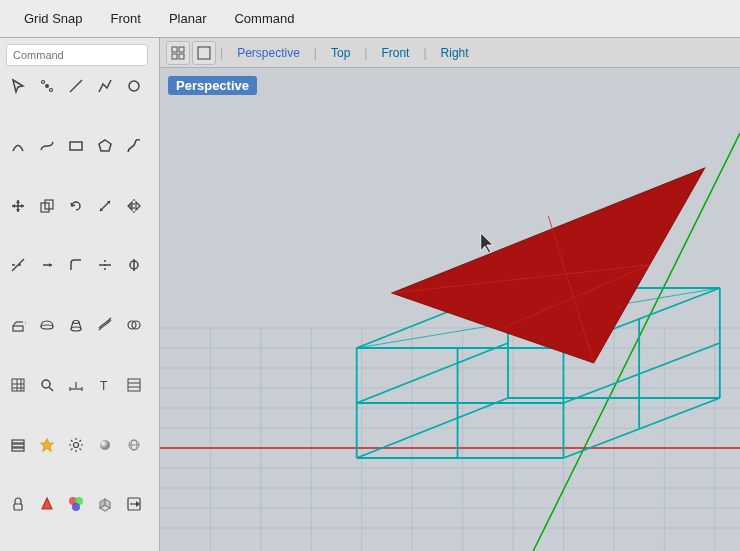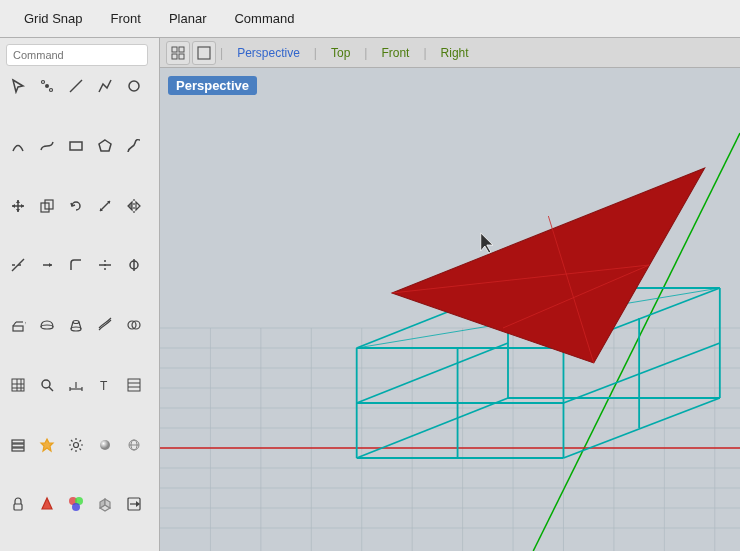--- a/index.html
+++ b/index.html
@@ -103,21 +103,21 @@
       font-size: 11px;
       color: #555;
     }
 
     .tab-divider { color: #aaa; padding: 0 2px; }
 
     .viewport-tab {
       padding: 2px 10px;
       font-size: 12px;
       cursor: pointer;
-      color: #4d7c0f;
+      color: #0369a1;
     }
     .viewport-tab.active { color: #3366cc; font-weight: 500; }
 
     
     #viewport-3d {
       flex: 1;
       position: relative;
       overflow: hidden;
       background: linear-gradient(180deg, #d0d4d8 0%, #c8ccd0 100%);
     }

